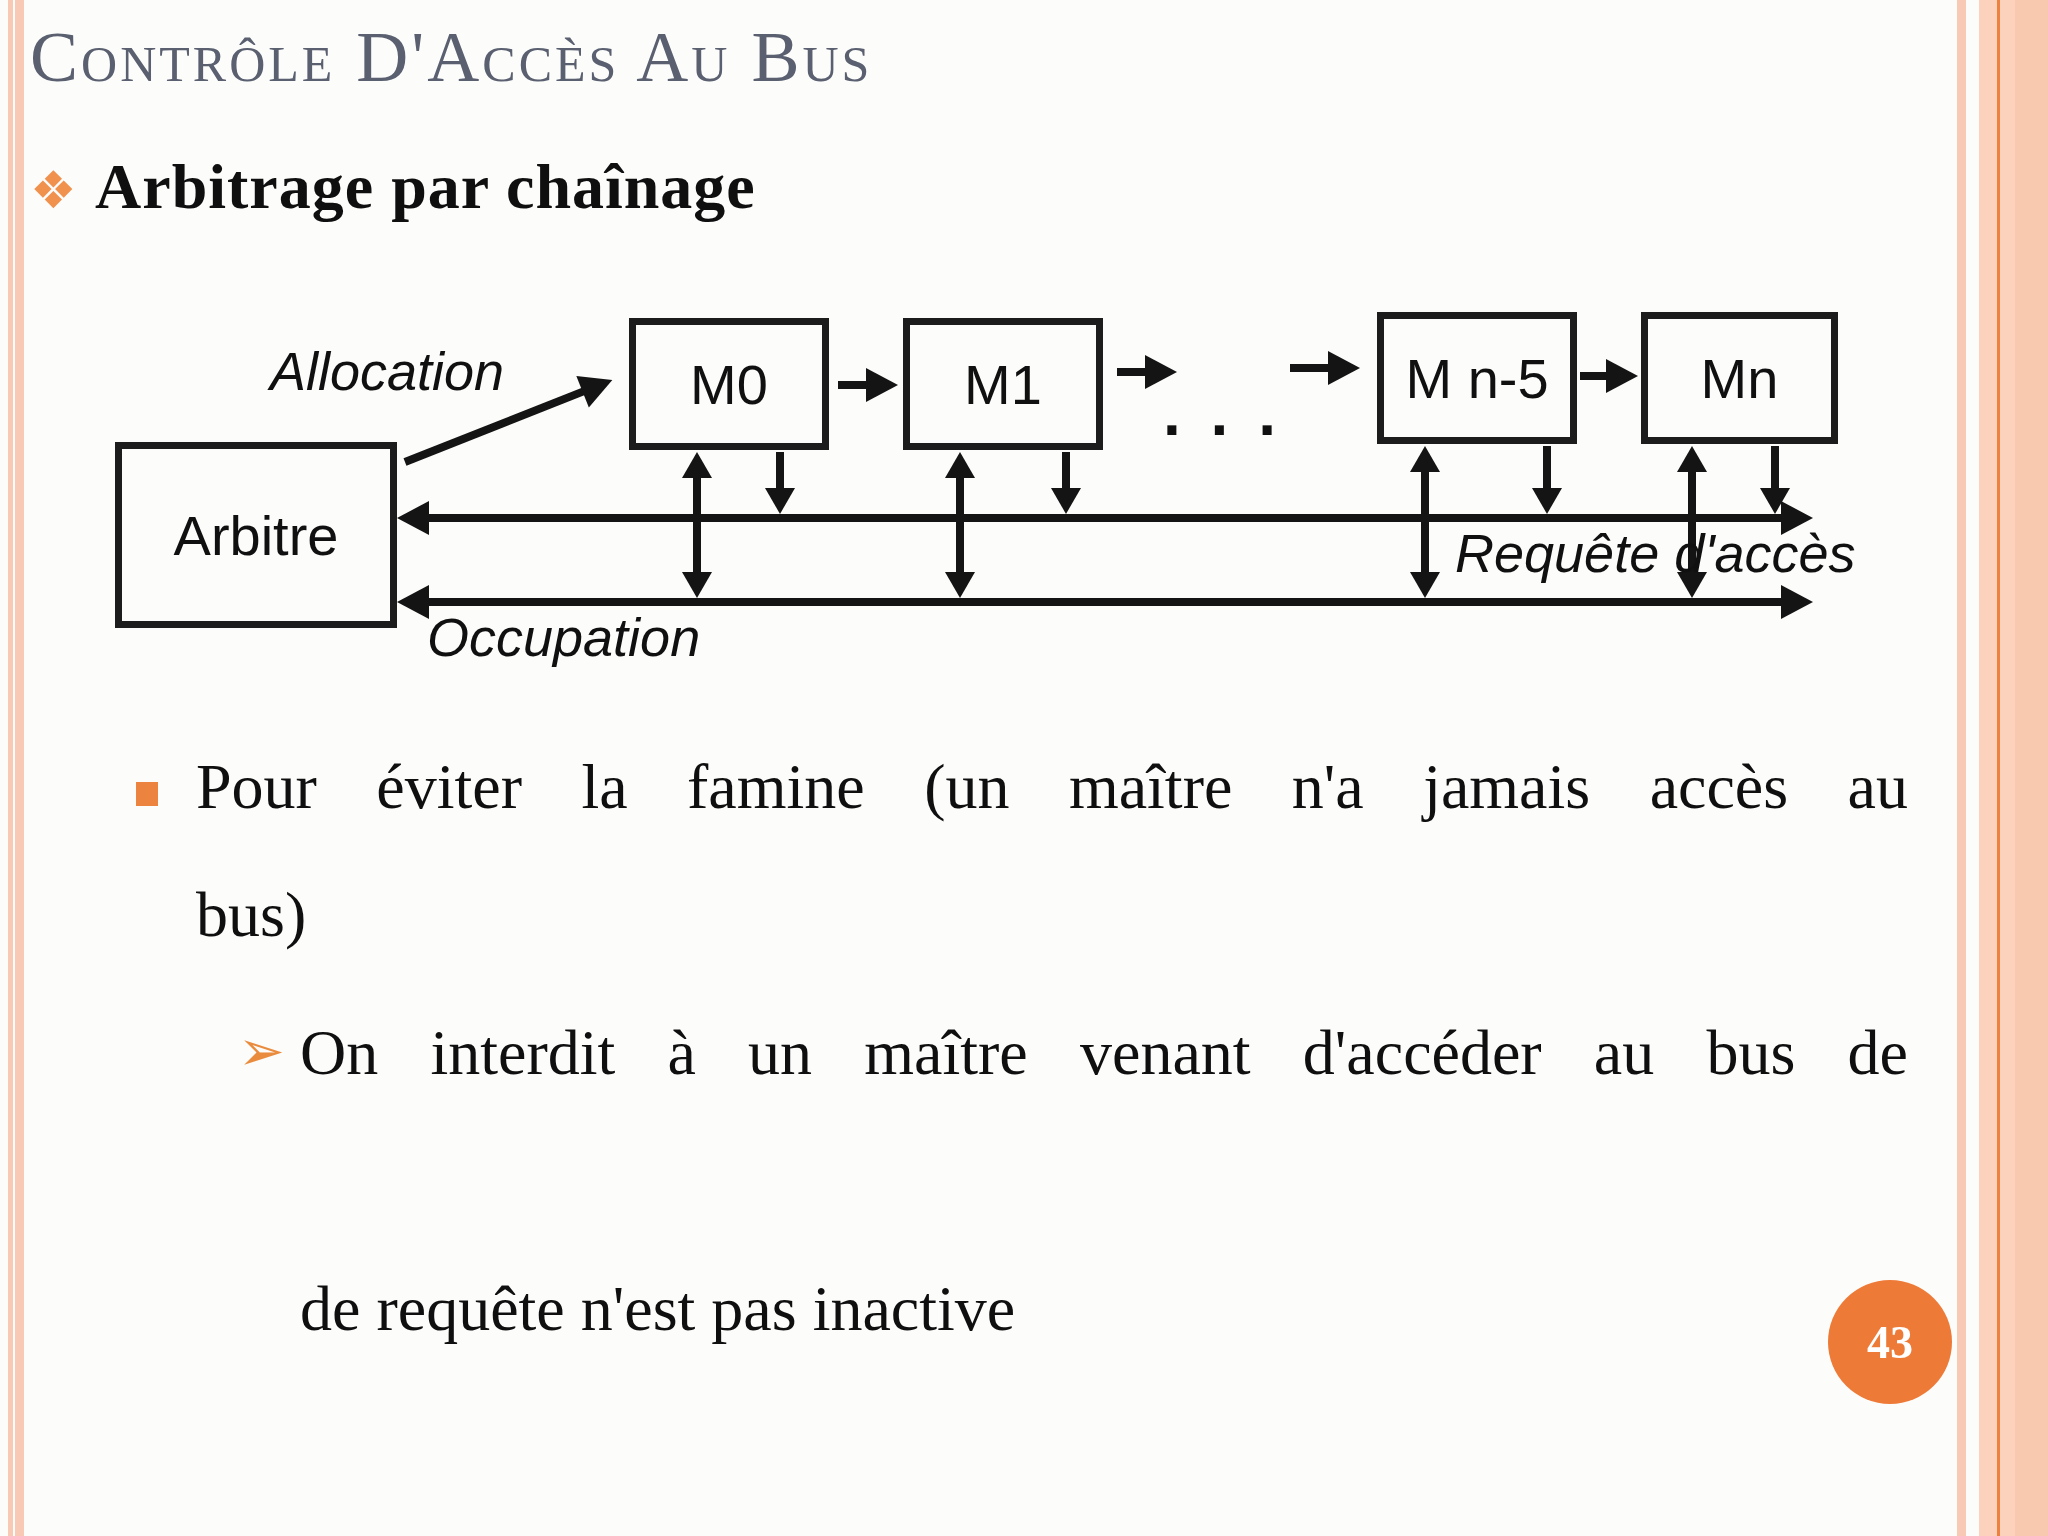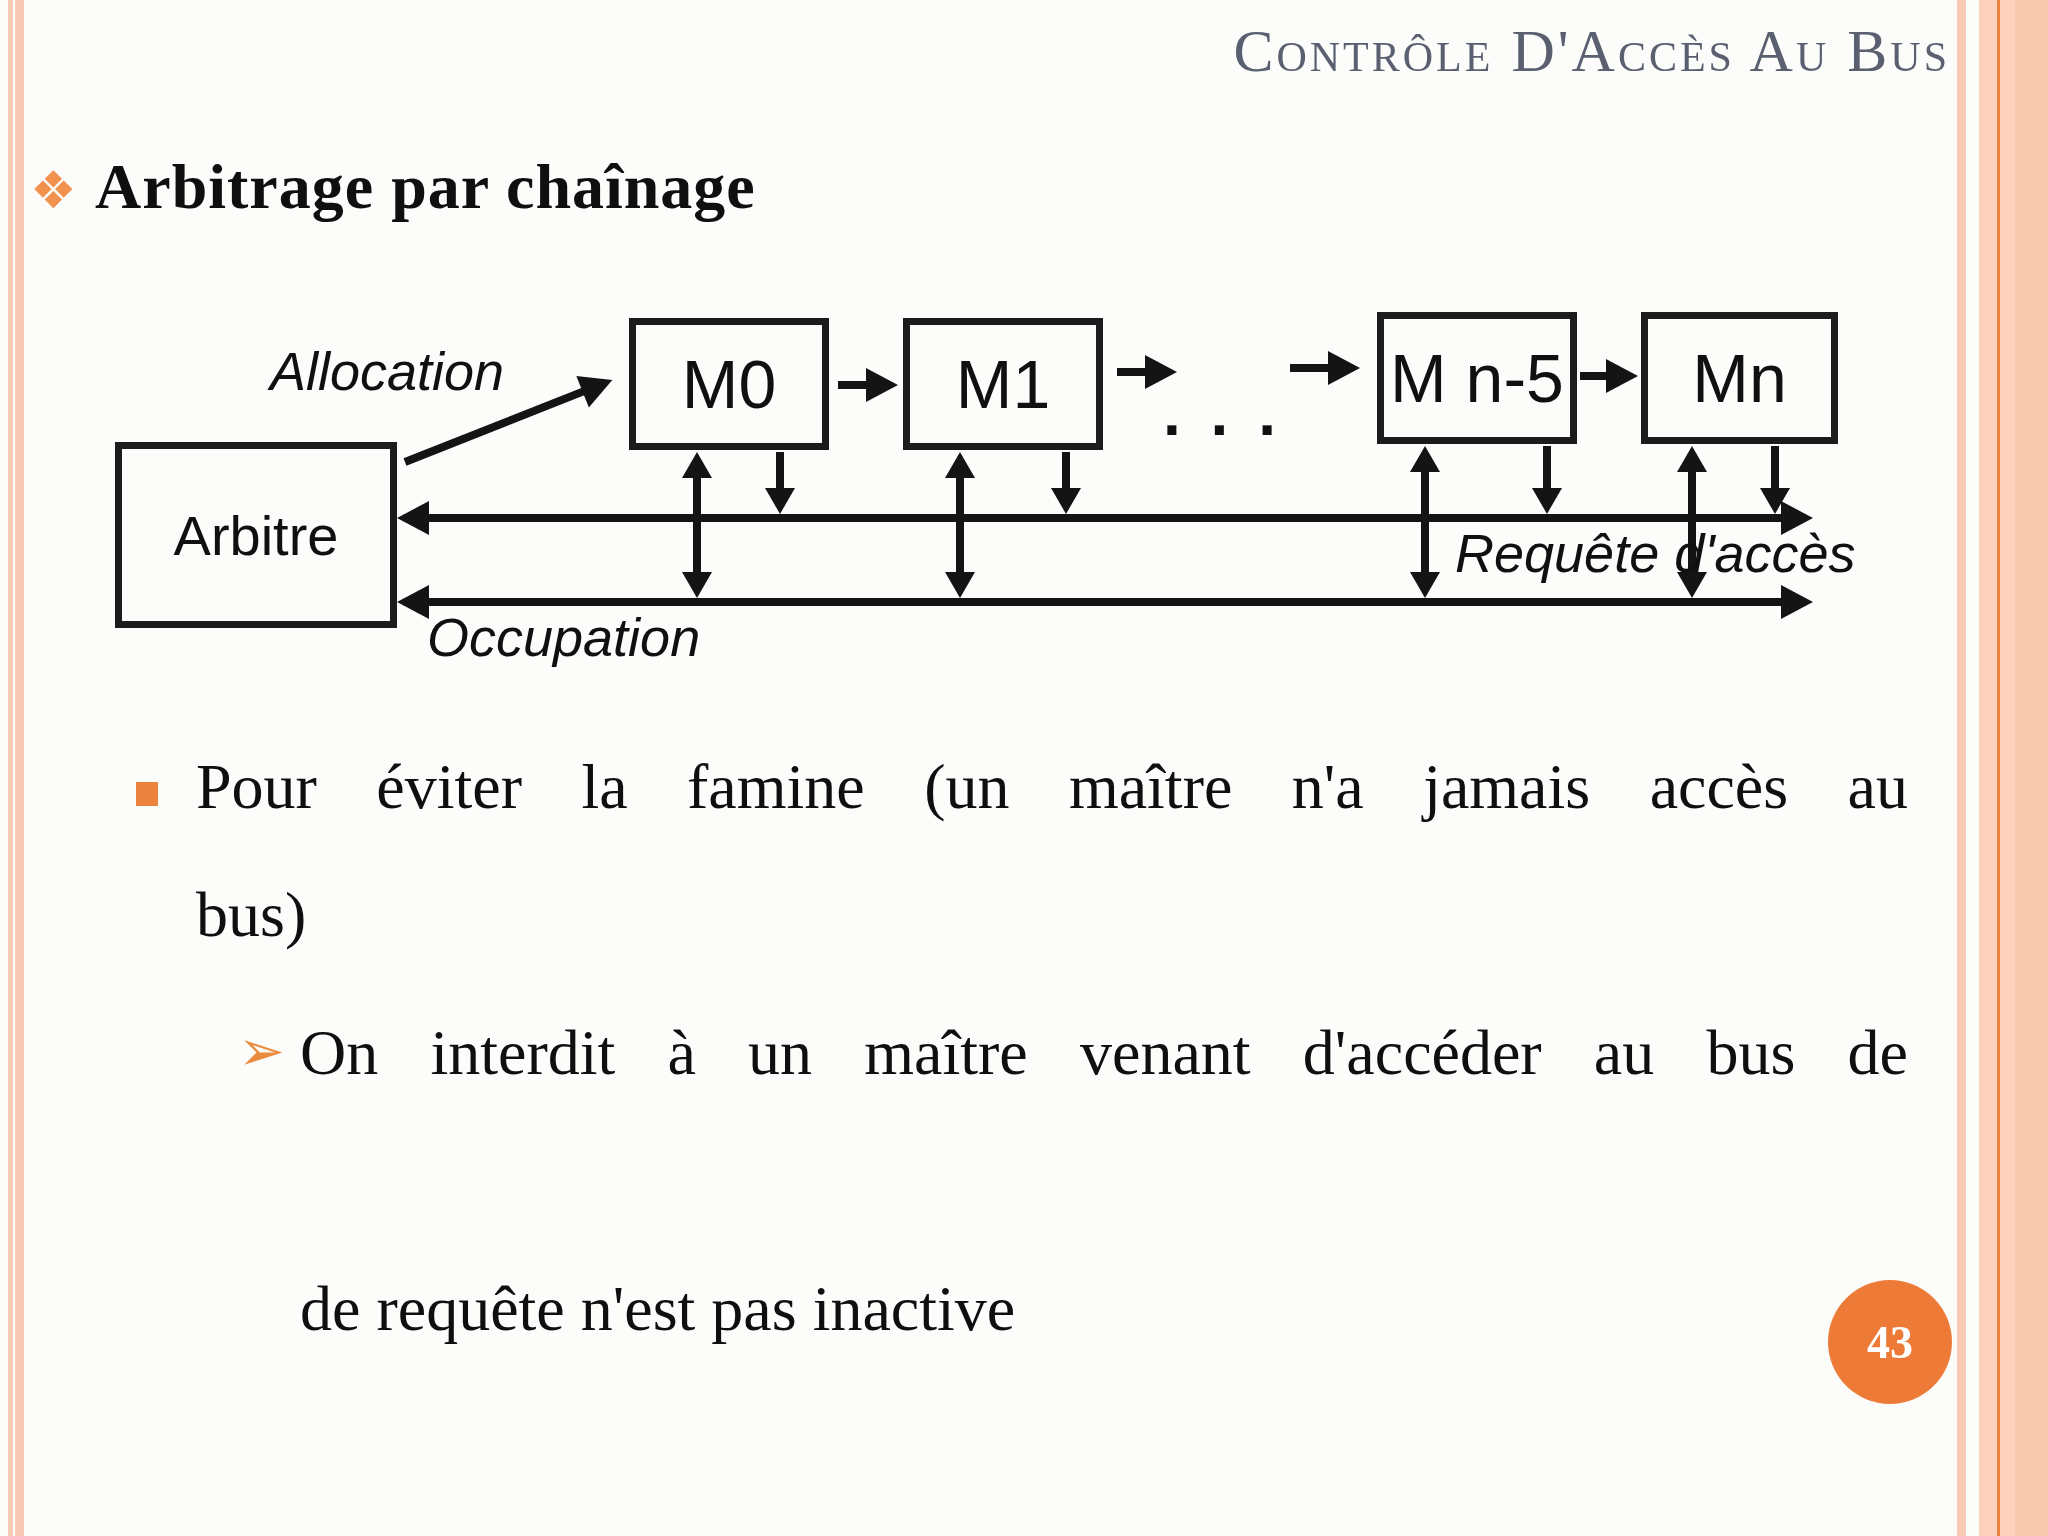--- a/index.html
+++ b/index.html
@@ -6,24 +6,24 @@
   .slide{
     position:relative;
     width:2048px;height:1536px;
     background:#fcfcfb;
     overflow:hidden;
     font-family:"Liberation Serif", serif;
   }
   .stripe{position:absolute;top:0;bottom:0;}
   .title{
     position:absolute;left:30px;top:18px;width:1920px;
-    text-align:right;
+    text-align:left;
     font-family:"Liberation Serif", serif;
     font-variant:small-caps;
-    font-size:60px;line-height:1.1;
+    font-size:72px;line-height:1.1;
     letter-spacing:3px;
     color:#5a6070;
   }
   .h-marker{
     position:absolute;left:30px;top:160px;
     font-family:"DejaVu Sans", sans-serif;
     font-size:52px;color:#f0914e;
   }
   .heading{
     position:absolute;left:95px;top:150px;
@@ -31,21 +31,21 @@
     letter-spacing:1px;
   }
   
   .dbox{
     position:absolute;box-sizing:border-box;
     border:7px solid #1c1c1c;background:transparent;
     display:flex;align-items:center;justify-content:center;
     font-family:"Liberation Sans", sans-serif;
     color:#101010;
   }
-  .mlabel{font-size:68px;}
+  .mlabel{font-size:56px;}
   .dlabel{
     position:absolute;
     font-family:"Liberation Sans", sans-serif;
     font-style:italic;font-size:54px;color:#101010;
     white-space:nowrap;
   }
   .hline{position:absolute;height:8px;background:#141414;}
   .vline{position:absolute;width:8px;background:#141414;}
   .tri{position:absolute;width:0;height:0;}
   .tri-right{border-top:17px solid transparent;border-bottom:17px solid transparent;border-left:32px solid #141414;}

